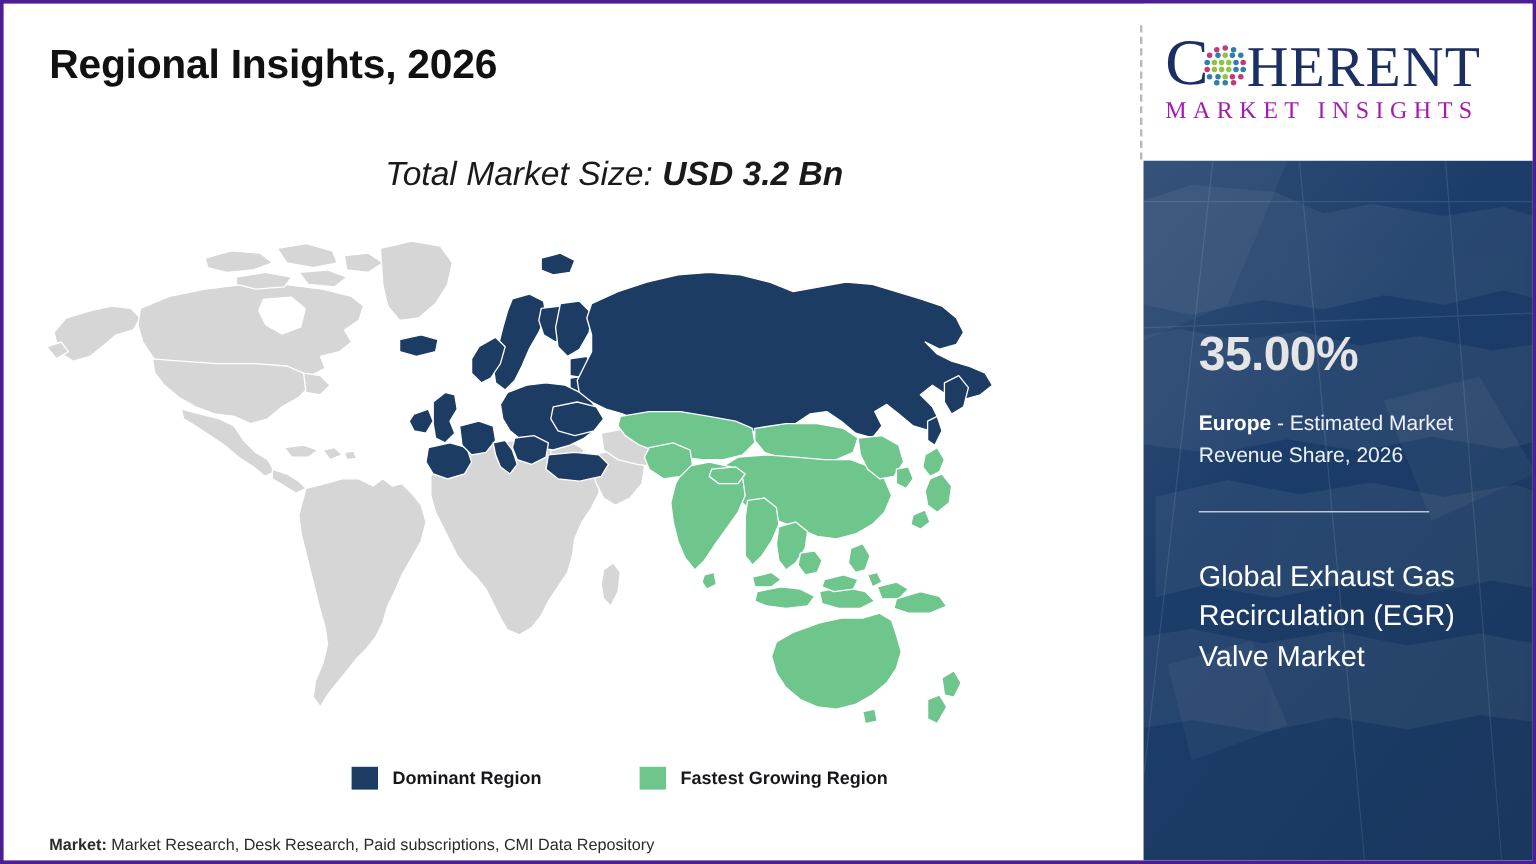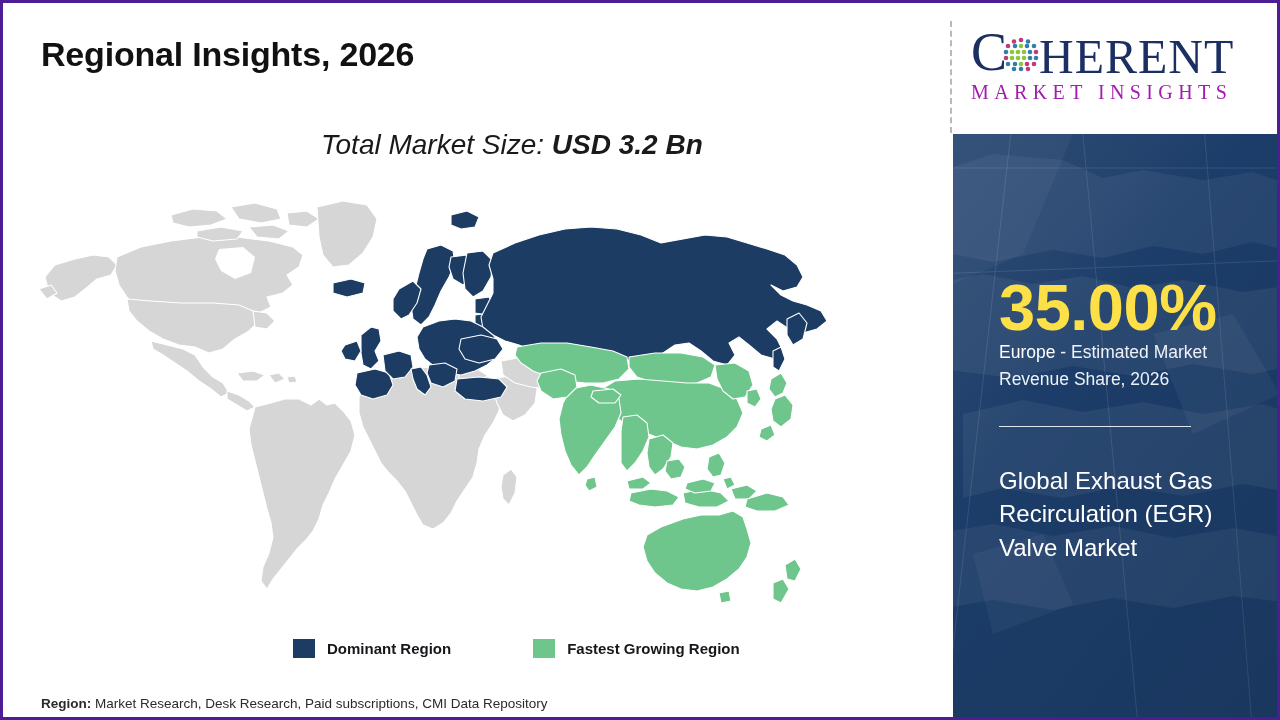--- a/index.html
+++ b/index.html
@@ -53,25 +53,25 @@
             letter-spacing:5.4px;color:#a21caf;white-space:nowrap;}
 
   
   #right-panel{position:absolute;left:950px;top:131px;width:327px;height:583px;
                background:#1c3d69;overflow:hidden;}
   #panel-texture{position:absolute;inset:0;opacity:1;}
   #panel-sheen{position:absolute;inset:0;
      background:linear-gradient(128deg,rgba(255,255,255,0.075) 0%,rgba(255,255,255,0.035) 26%,
                 rgba(255,255,255,0.0) 38%,rgba(0,0,0,0.06) 72%,rgba(0,0,0,0.10) 100%);}
 
-  #share-value{position:absolute;left:46px;top:141px;font-size:65px;font-weight:bold;color:#fde047;
+  #share-value{position:absolute;left:46px;top:141px;font-size:40px;font-weight:bold;color:#e5e5e5;
                letter-spacing:-0.5px;line-height:1;}
   #share-caption{position:absolute;left:46px;top:205px;width:244px;font-size:17.5px;color:#eef2f7;
                  line-height:1.55;}
-  #share-caption b{font-weight:normal;color:#ffffff;}
+  #share-caption b{font-weight:bold;color:#ffffff;}
 
   #panel-divider{position:absolute;left:46px;top:292px;width:192px;height:1px;background:#dfe6ee;}
 
   #market-title{position:absolute;left:46px;top:330px;width:248px;font-size:24px;color:#ffffff;
                 line-height:1.39;font-weight:400;}
 </style>
 </head>
 <body>
 
 <div id="page">
@@ -250,21 +250,21 @@
         <span class="swatch dominant"></span>
         <span class="legend-label">Dominant Region</span>
       </div>
       <div class="legend-item">
         <span class="swatch fastest"></span>
         <span class="legend-label">Fastest Growing Region</span>
       </div>
     </div>
 
     <div id="source-note">
-      <span class="src-lbl">Region:</span><span> Market Research, Desk Research, Paid subscriptions, CMI Data Repository</span>
+      <span class="src-lbl">Market:</span><span> Market Research, Desk Research, Paid subscriptions, CMI Data Repository</span>
     </div>
   </div>
 
   <div id="vertical-dash"></div>
 
   <div id="logo-area">
     <div id="logo-inner">
       <div id="logo-word">
         <span id="logo-c">C</span>
         <svg id="logo-globe" viewBox="0 0 40 40">

